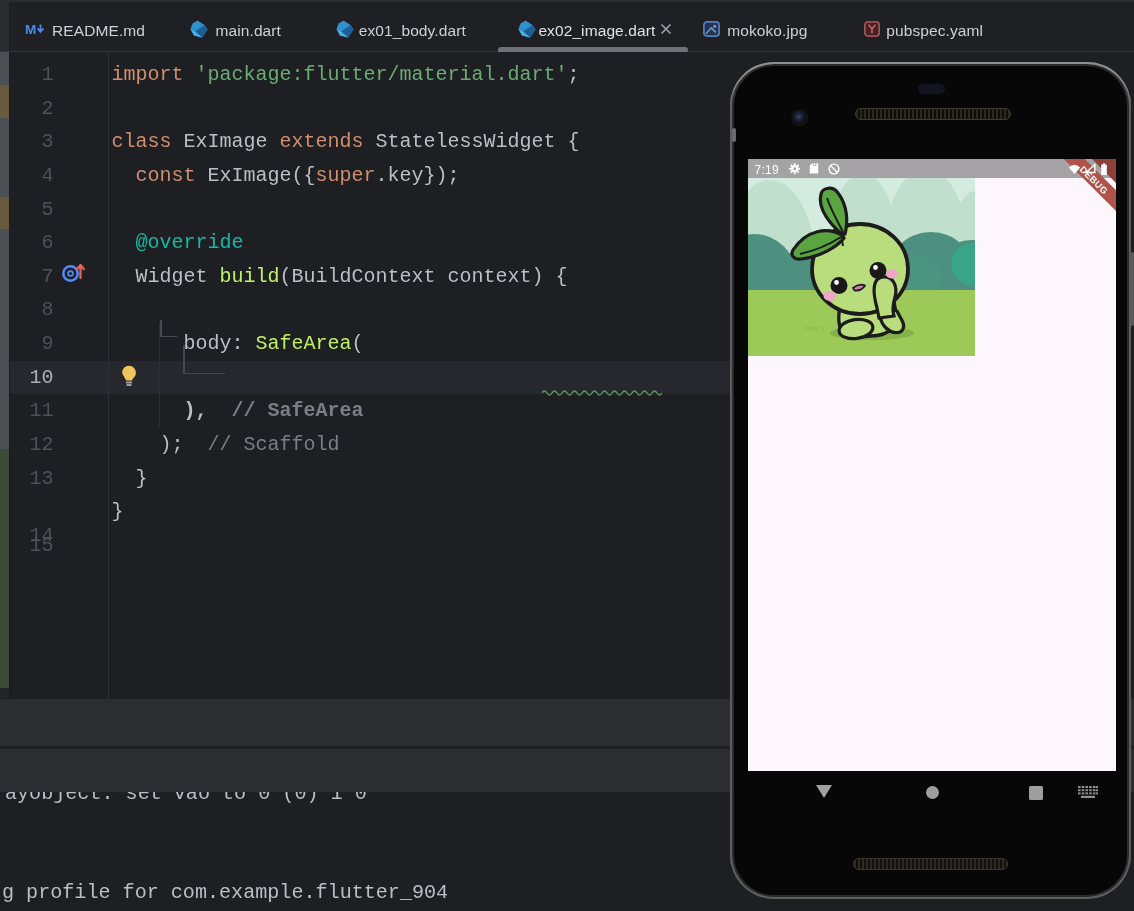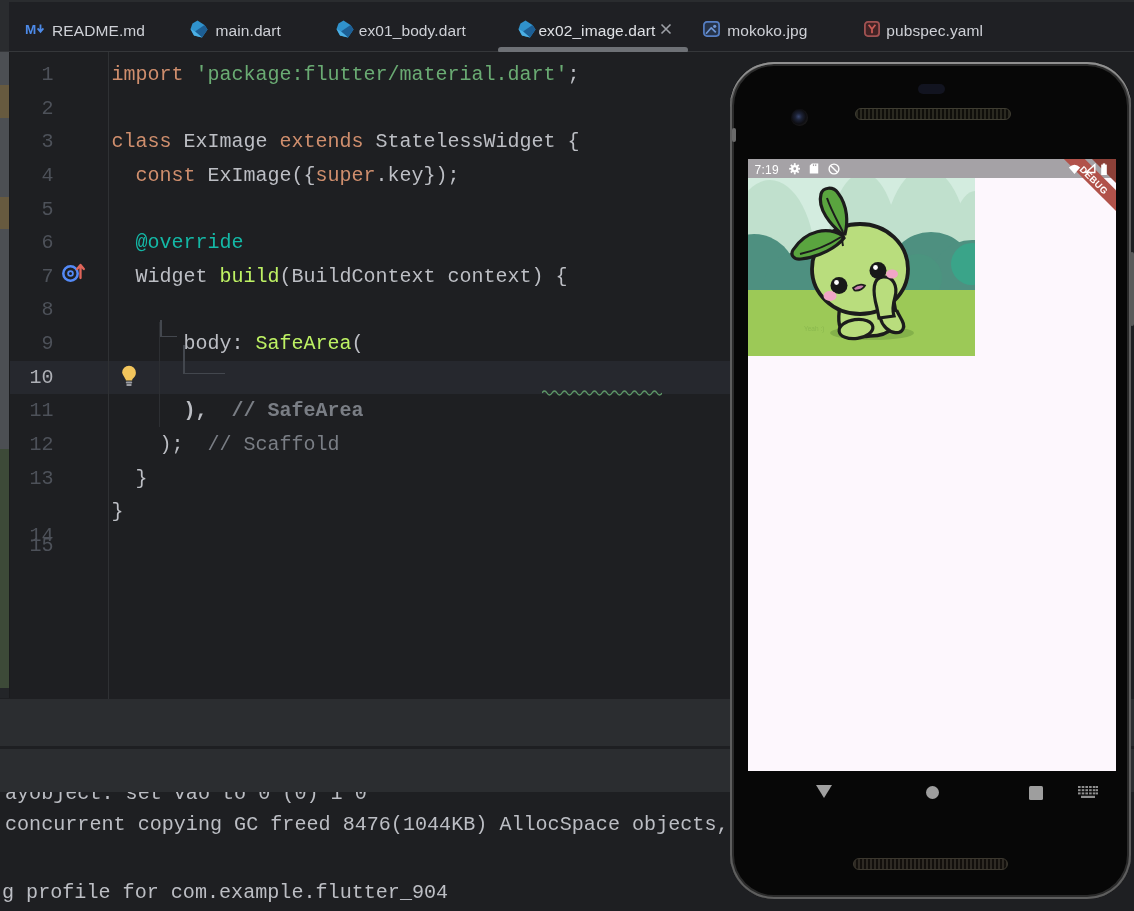--- a/index.html
+++ b/index.html
@@ -148,21 +148,20 @@
   <div class="cl" style="top:495.2px;">}</div>
 
   <svg class="abs" style="left:542px;top:388px;" width="120" height="8" viewBox="0 0 120 8">
     <path d="M0 5 q2.5 -4 5 0 t5 0 t5 0 t5 0 t5 0 t5 0 t5 0 t5 0 t5 0 t5 0 t5 0 t5 0 t5 0 t5 0 t5 0 t5 0 t5 0 t5 0 t5 0 t5 0 t5 0 t5 0 t5 0 t5 0" fill="none" stroke="#5d9667" stroke-width="1.4"></path>
   </svg>
 
   <div class="conline" style="left:5px;top:783.7px;">ayobject: set vao to 0 (0) 1 0</div>
   <div id="band1"></div>
   <div id="bandsep"></div>
   <div id="band2"></div>
-  <div class="conline" style="left:5px;top:814.7px;">concurrent copying GC freed 8476(1044KB) AllocSpace objects,</div>
   <div class="conline" style="left:2px;top:882.7px;">g profile for com.example.flutter_904</div>
 
   <div id="phone">
     <div id="phonebody">
 
       <div class="abs" style="left:185px;top:19px;width:27px;height:10px;border-radius:5px;background:#121420;"></div>
       <div class="abs" style="left:58px;top:44px;width:17px;height:17px;border-radius:50%;background:radial-gradient(circle at 45% 45%,#39466e 0,#1c2236 25%,#0e0e12 55%,#242220 85%,#2b2824 100%);"></div>
       <div class="abs" style="left:122px;top:43px;width:156px;height:12px;border-radius:6px;background:repeating-linear-gradient(90deg,#2a2920 0,#2a2920 2px,#0f0e0a 2px,#0f0e0a 4px);border:1px solid #3f3d32;box-sizing:border-box;"></div>
 
       <div id="screenw">

